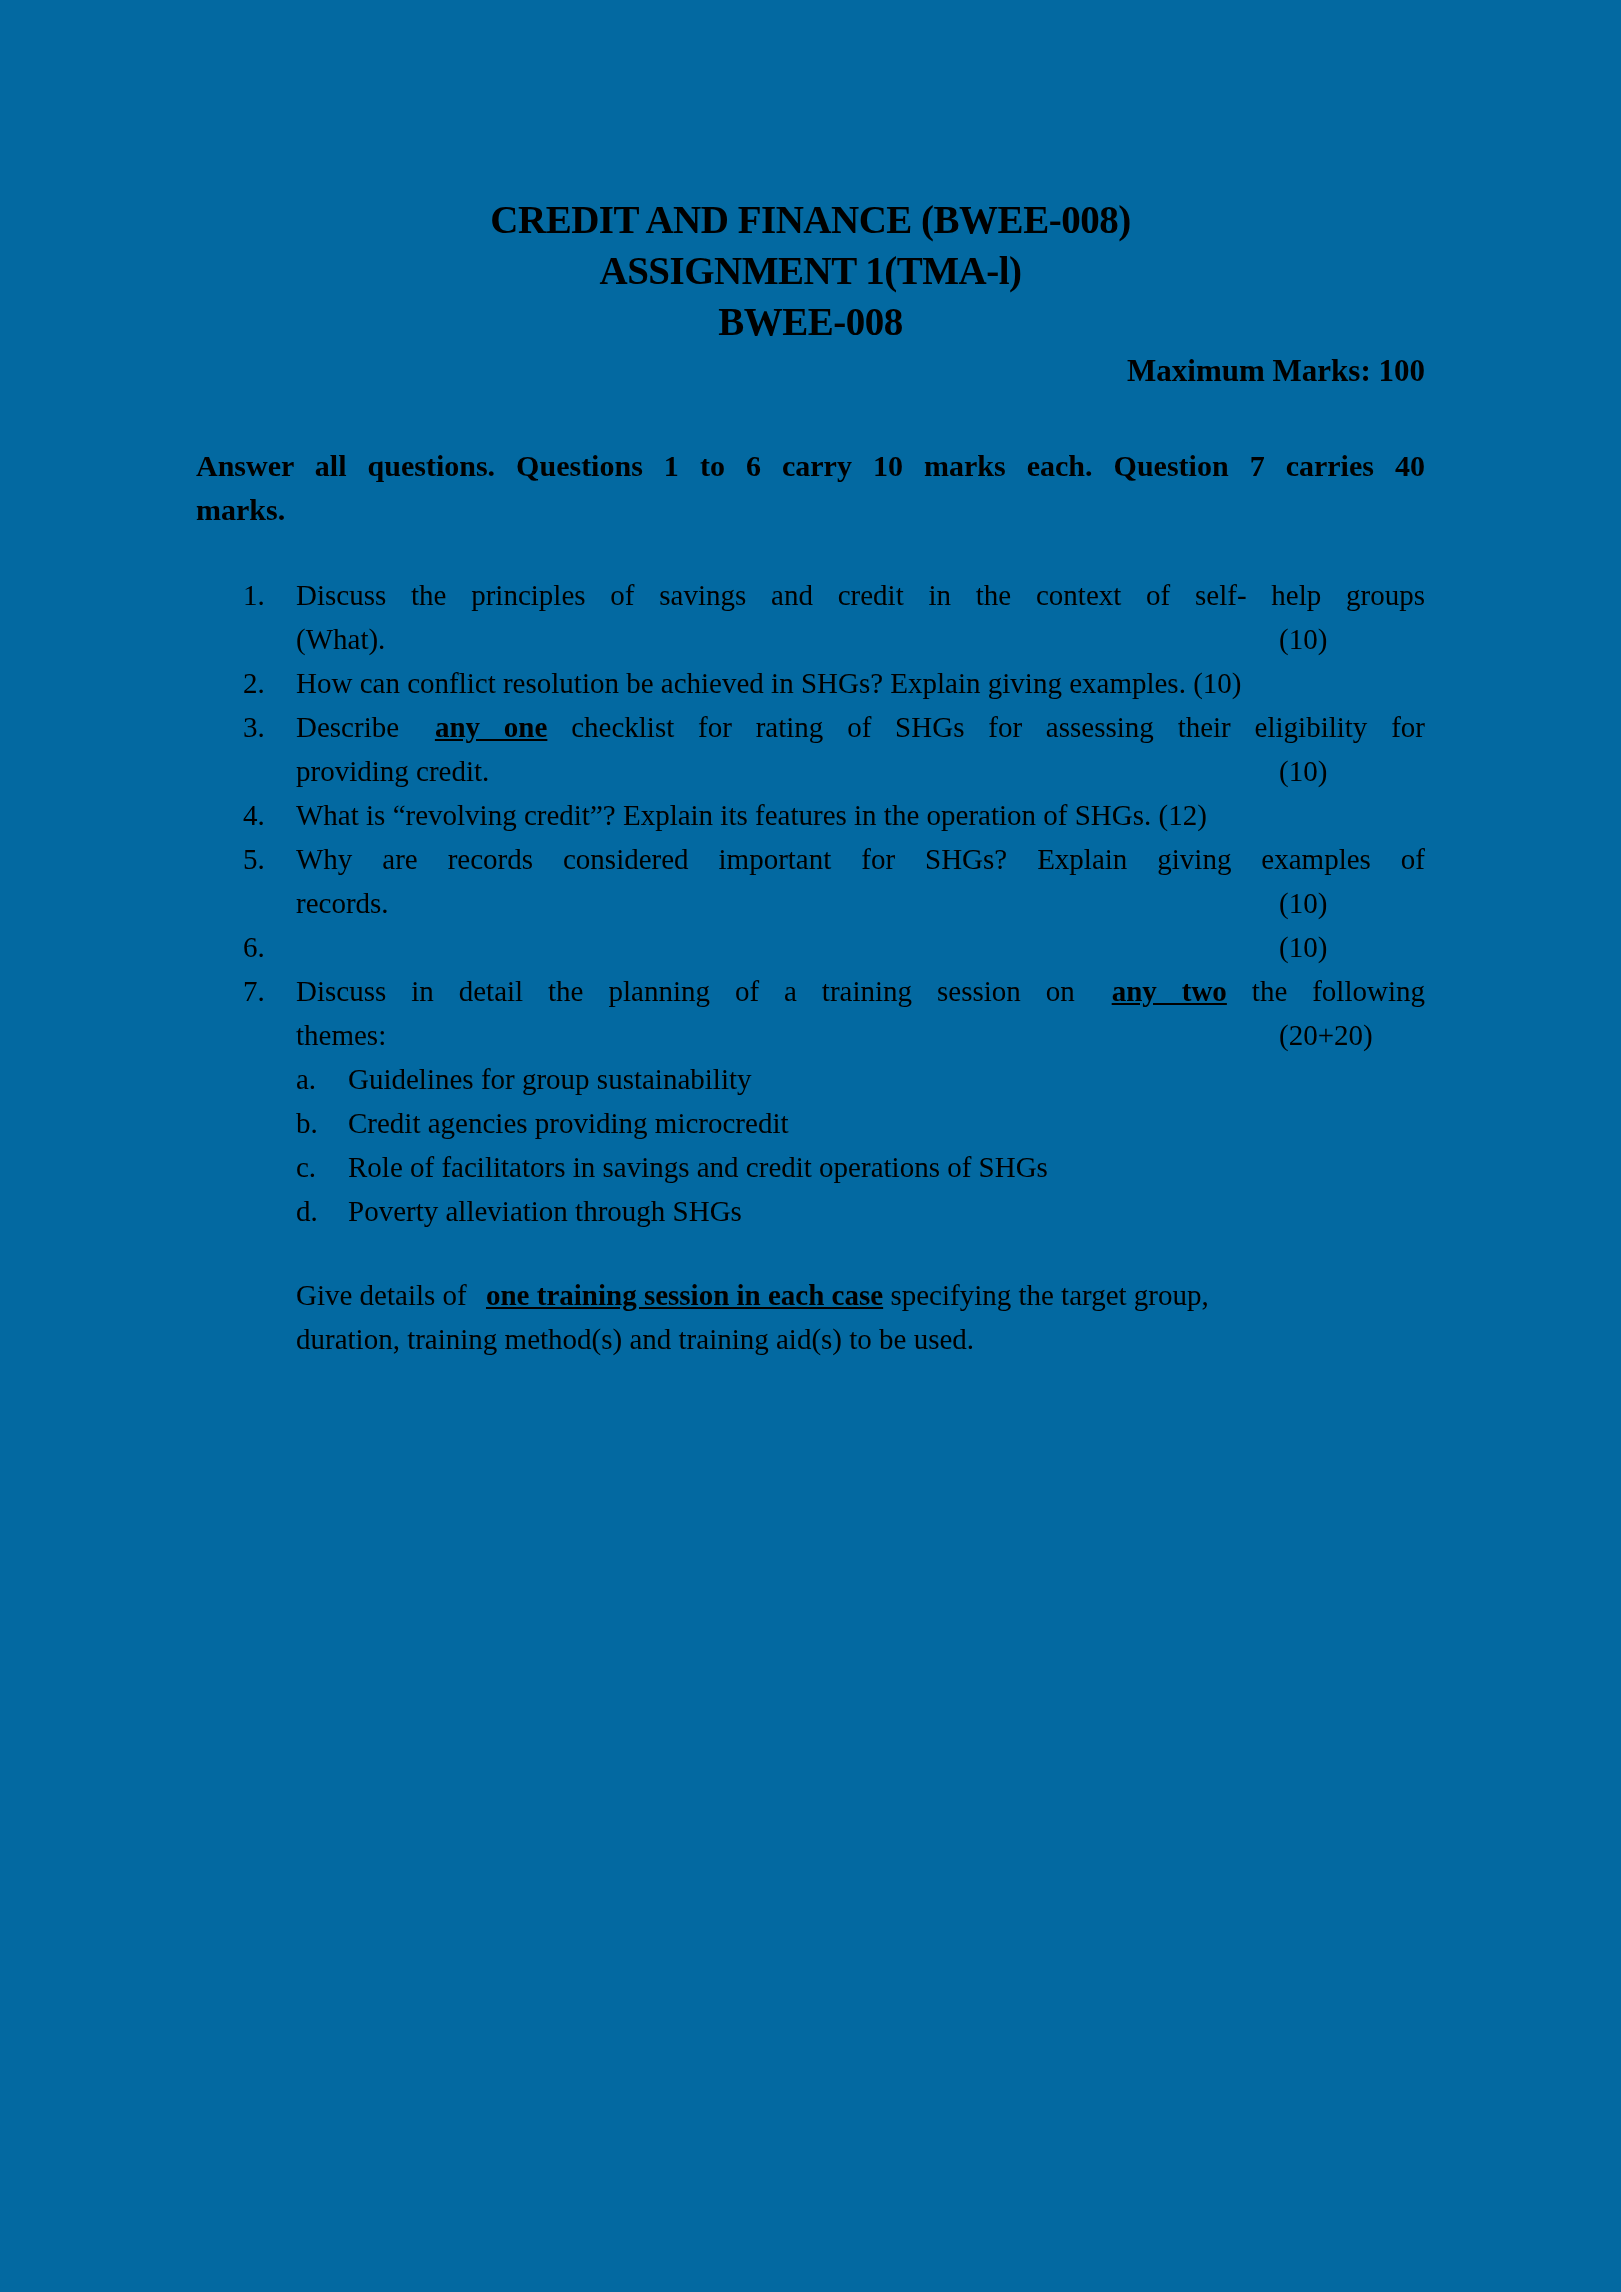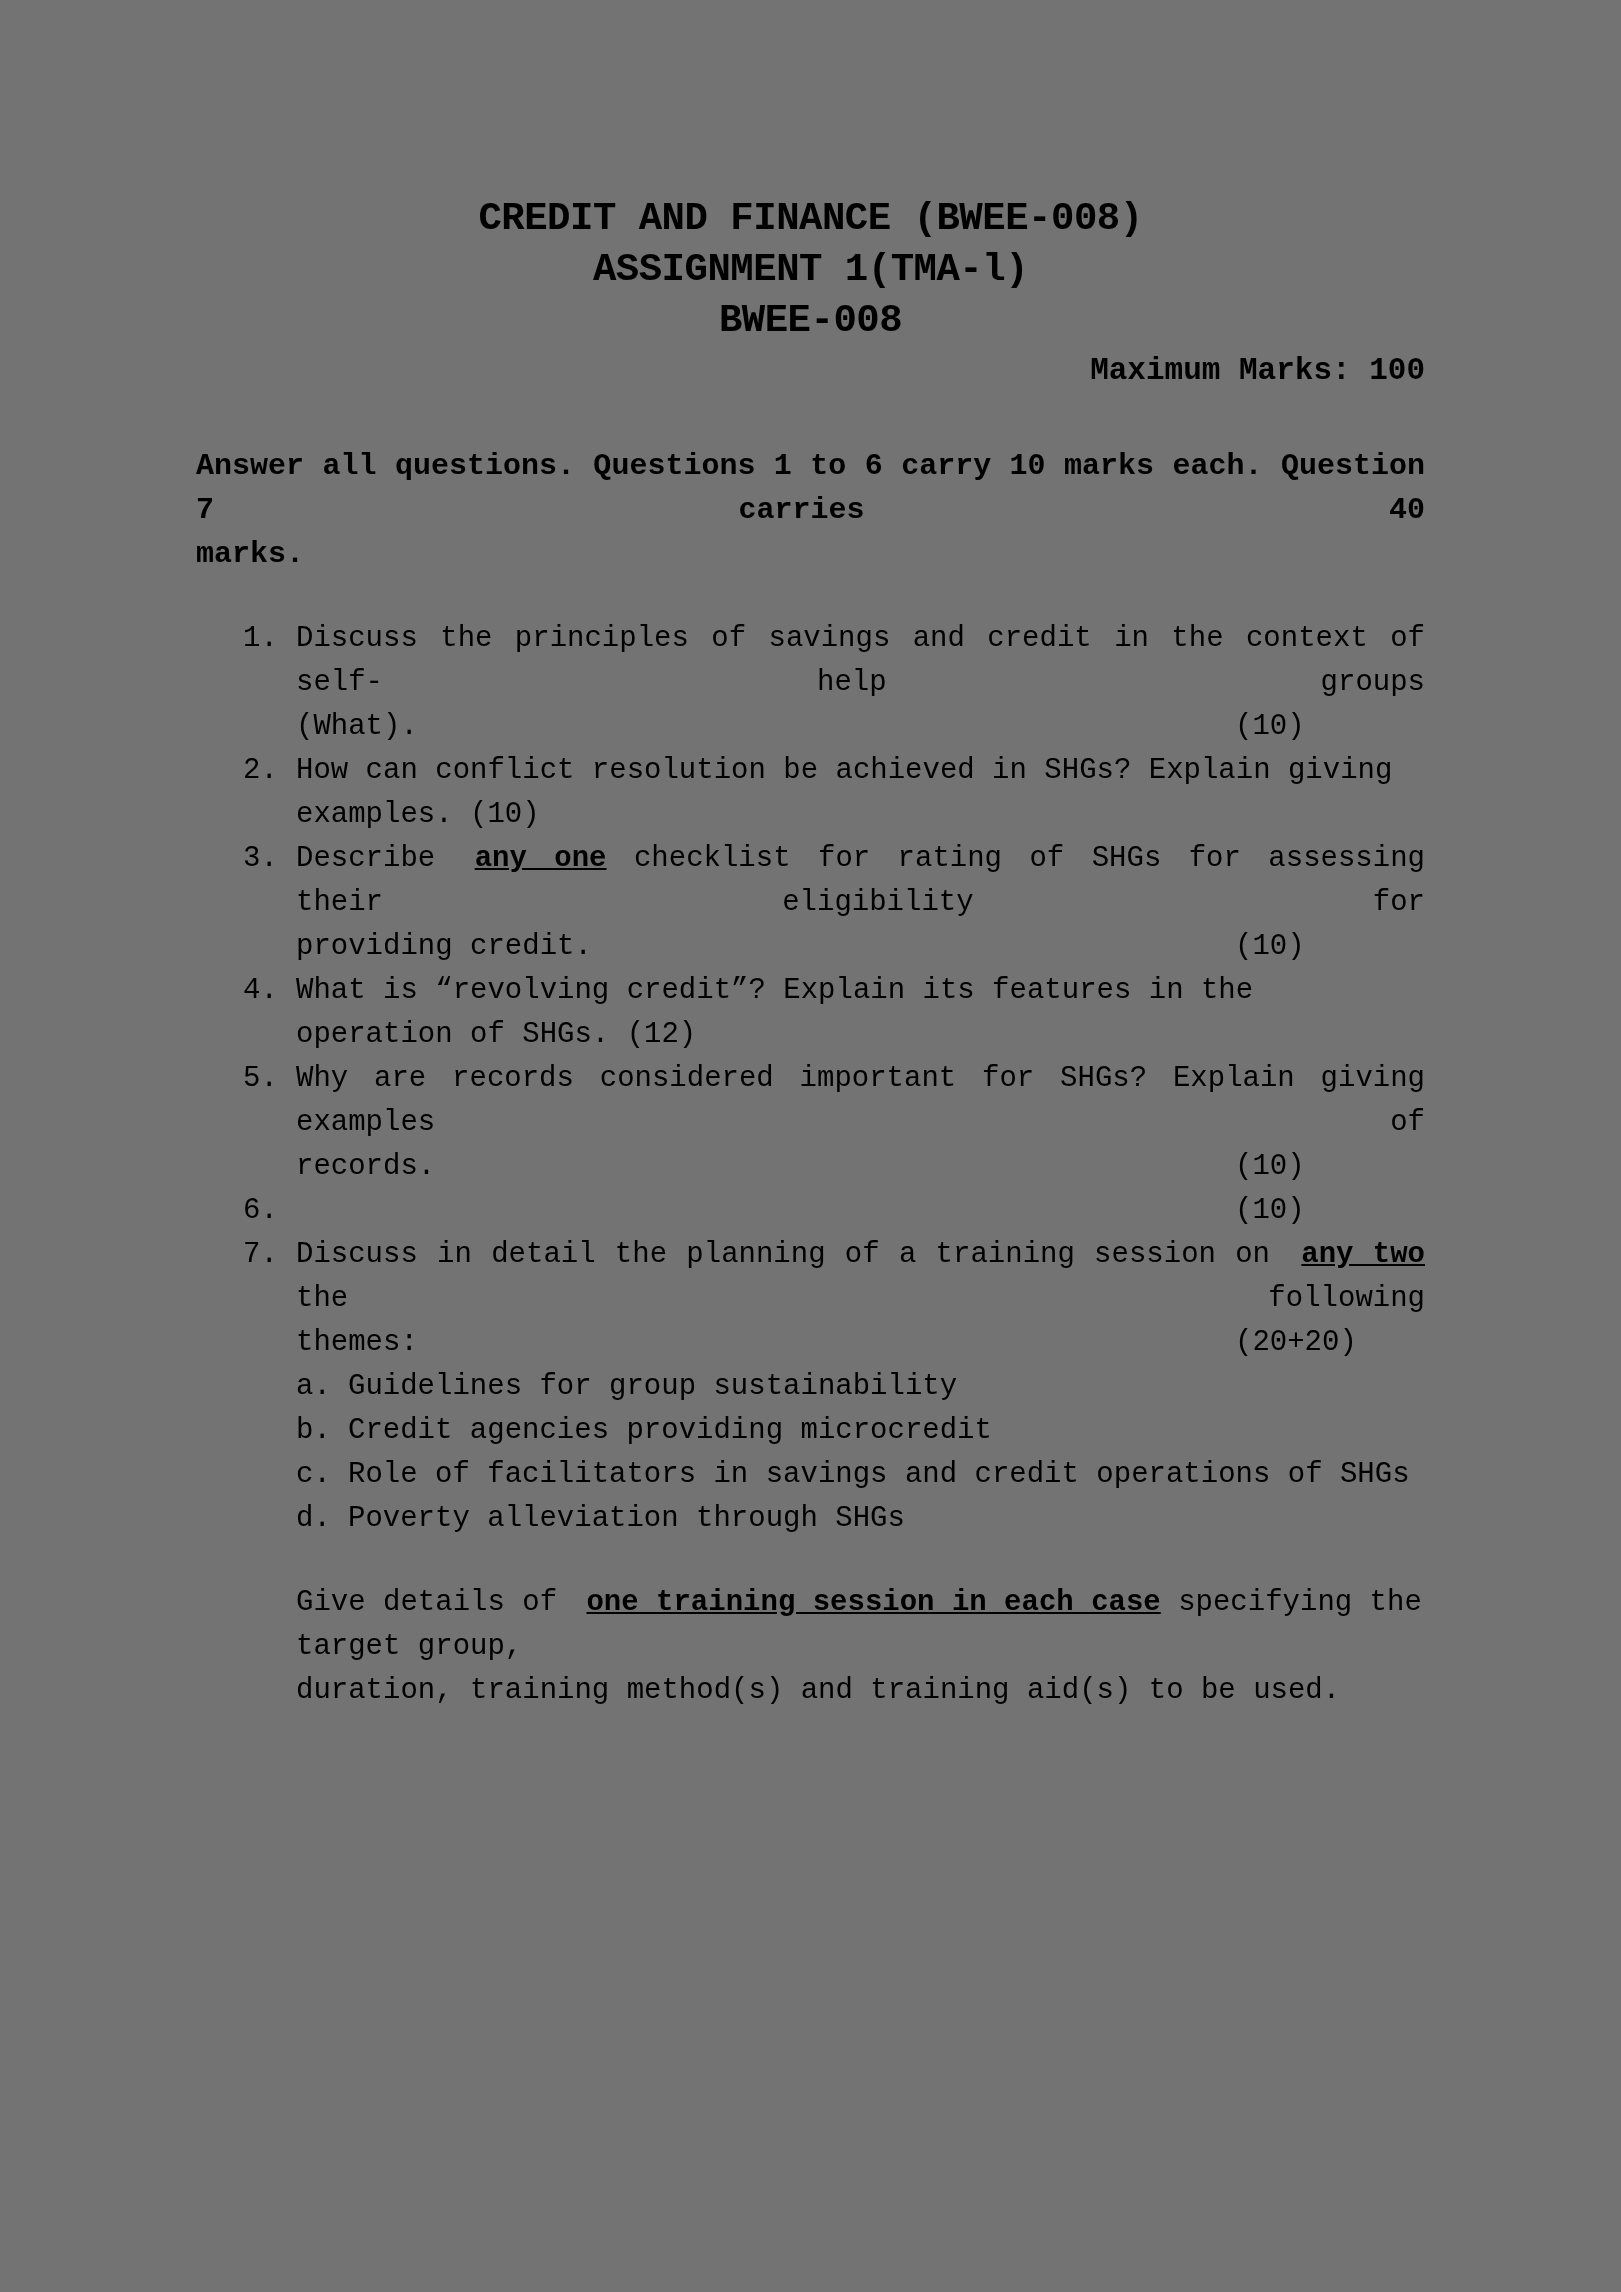--- a/index.html
+++ b/index.html
@@ -5,23 +5,23 @@
   html, body {
     margin: 0;
     padding: 0;
     background: #e8e8e8;
   }
   .page {
     position: relative;
     width: 1621px;
     height: 2293px;
     margin: 0 auto;
-    background: #737373;
+    background: #0369a1;
     color: #000000;
-    font-family: Liberation Mono, monospace;
+    font-family: Liberation Serif, serif;
     box-sizing: border-box;
     padding: 194px 196px 0 196px;
     overflow: hidden;
   }
   
   .title {
     text-align: center;
     font-weight: bold;
     font-size: 39px;
     line-height: 51px;
@@ -52,21 +52,21 @@
     padding: 0 0 0 47px;
     font-size: 29px;
     line-height: 44px;
   }
   .qrow { display: flex; }
   .qnum { flex: 0 0 53px; }
   .qbody { flex: 1 1 auto; min-width: 0; }
   .qline { position: relative; }
   .marks {
     position: absolute;
-    left: 939px;
+    left: 983px;
     top: 0;
     white-space: nowrap;
   }
   .subrow { display: flex; }
   .subletter { flex: 0 0 52px; }
   .subtext { flex: 1 1 auto; }
   
   .closing {
     margin: 40px 0 0 100px;
     width: 1129px;

